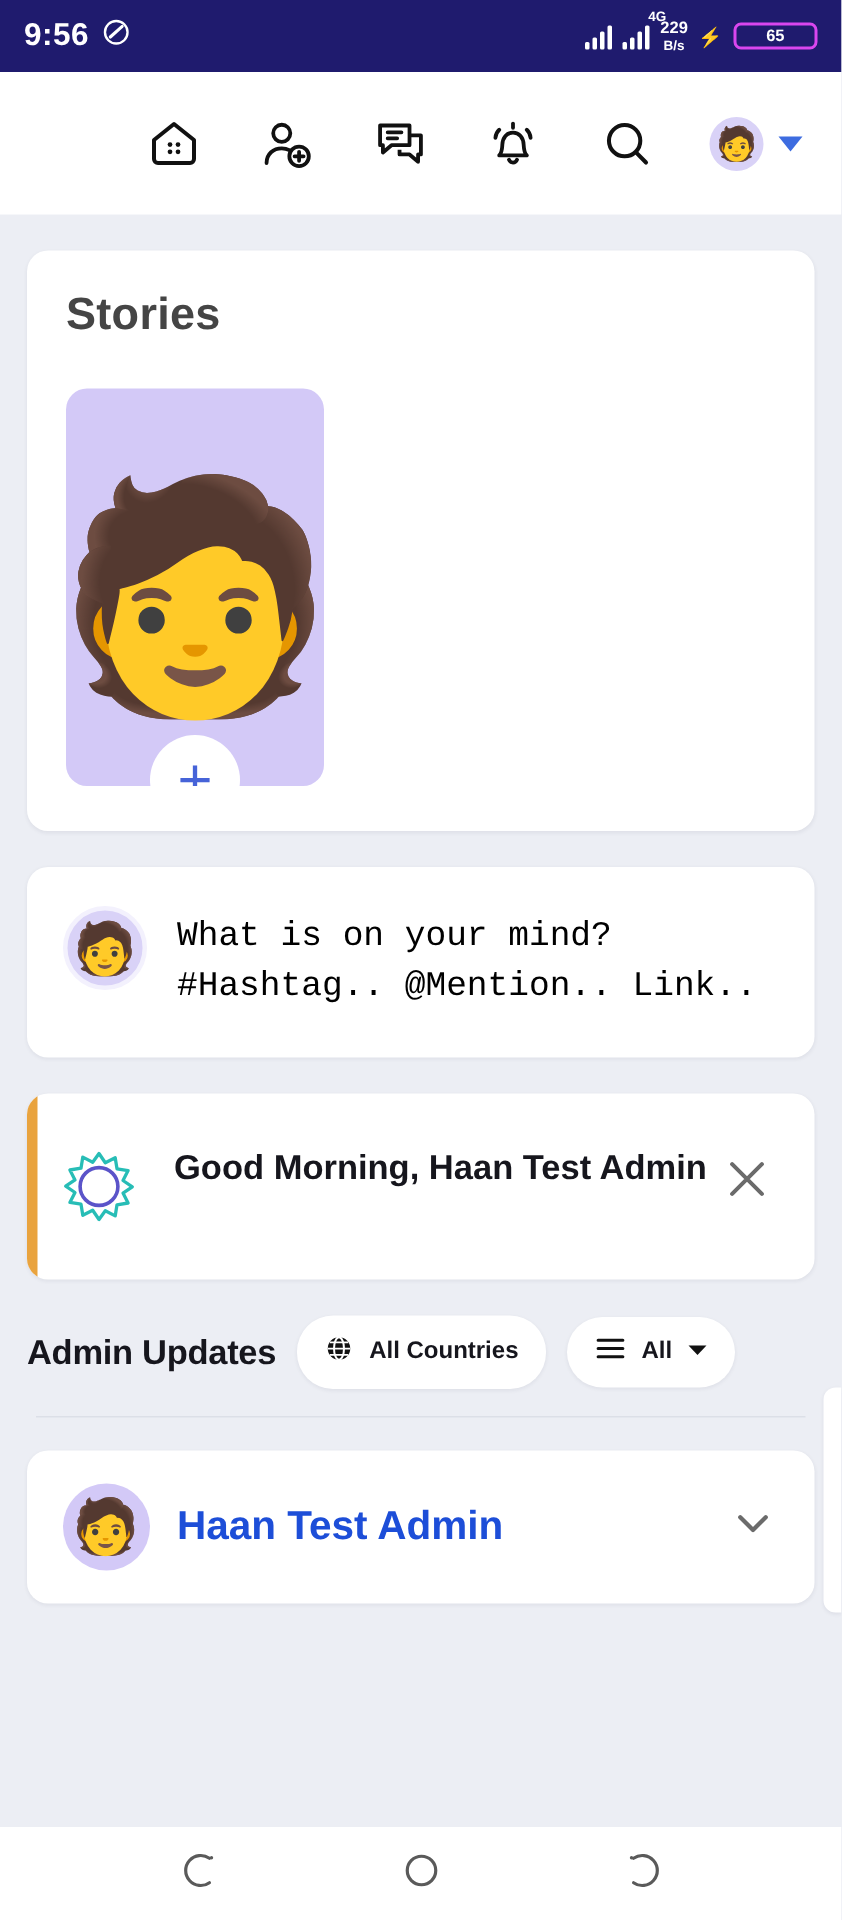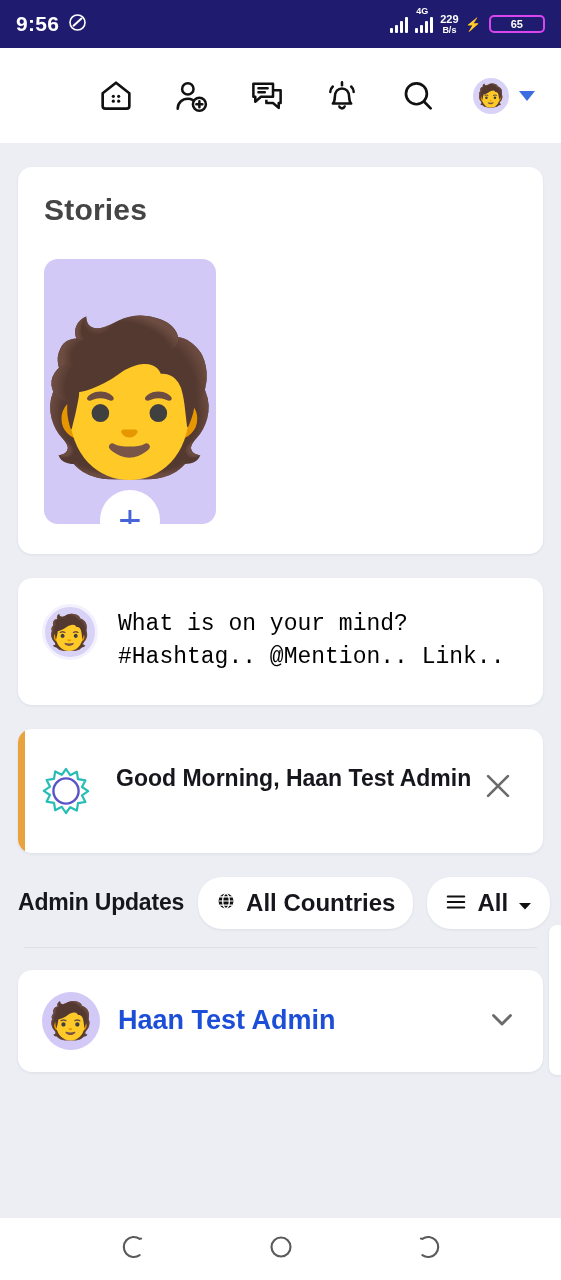--- a/index.html
+++ b/index.html
@@ -20,21 +20,21 @@
   .sb-left{ display:flex; align-items:center; gap:9px; }
   .sb-time{ font-size:21px; font-weight:bold; letter-spacing:.3px; }
   .sb-right{ display:flex; align-items:center; gap:7px; }
   .bars{ display:flex; align-items:flex-end; gap:2px; height:17px; }
   .bars i{ display:block; width:3px; background:#fff; border-radius:1px; }
   .bars i:nth-child(1){ height:5px; }
   .bars i:nth-child(2){ height:8px; }
   .bars i:nth-child(3){ height:12px; }
   .bars i:nth-child(4){ height:16px; }
   .sig2{ position:relative; }
-  .sig2 .g{ position:absolute; top:-10px; left:1px; font-size:9px; font-weight:bold; }
+  .sig2 .g{ position:absolute; top:-10px; left:17px; font-size:9px; font-weight:bold; }
   .netspd{ line-height:1; text-align:center; font-size:11px; font-weight:bold; }
   .netspd .u{ font-size:9px; display:block; margin-top:1px; }
   .batt{
     border:2px solid #d946ef; border-radius:5px; padding:1px 20px;
     font-size:11px; font-weight:bold; line-height:1.1;
   }
   .bolt{ font-size:13px; }
 
   
   .topnav{
@@ -94,21 +94,21 @@
   .greet h3{ font-size:23px; font-weight:bold; color:#16161d; line-height:1.35; }
   .greet p{ font-size:23px; color:#2a2a33; line-height:1.42; margin-top:3px; }
   .close-x{ flex:none; width:46px; display:flex; align-items:flex-start; justify-content:center; padding-top:10px; }
 
   
   .recent{ display:flex; align-items:center; gap:14px; padding:0 18px; margin-top:4px; }
   .recent h2{ font-size:23px; font-weight:bold; color:#16161d; white-space:nowrap; letter-spacing:-.2px; }
   .pill{
     display:flex; align-items:center; gap:10px;
     background:#fff; border-radius:24px; padding:12px 18px;
-    font-size:24px; font-weight:bold; color:#16161d; white-space:nowrap;
+    font-size:16px; font-weight:bold; color:#16161d; white-space:nowrap;
     box-shadow:0 1px 3px rgba(30,30,60,.07);
   }
   .hline{ height:1px; background:#dcdfe7; margin:18px 24px 0 24px; }
 
   
   .post{ margin-top:22px; }
   .post-head{ display:flex; align-items:center; gap:18px; padding:22px 24px; }
   .post-head .av{
     width:58px; height:58px; border-radius:50%; background:#d3c9f7; flex:none;
     display:flex; align-items:center; justify-content:center; font-size:36px; overflow:hidden;

